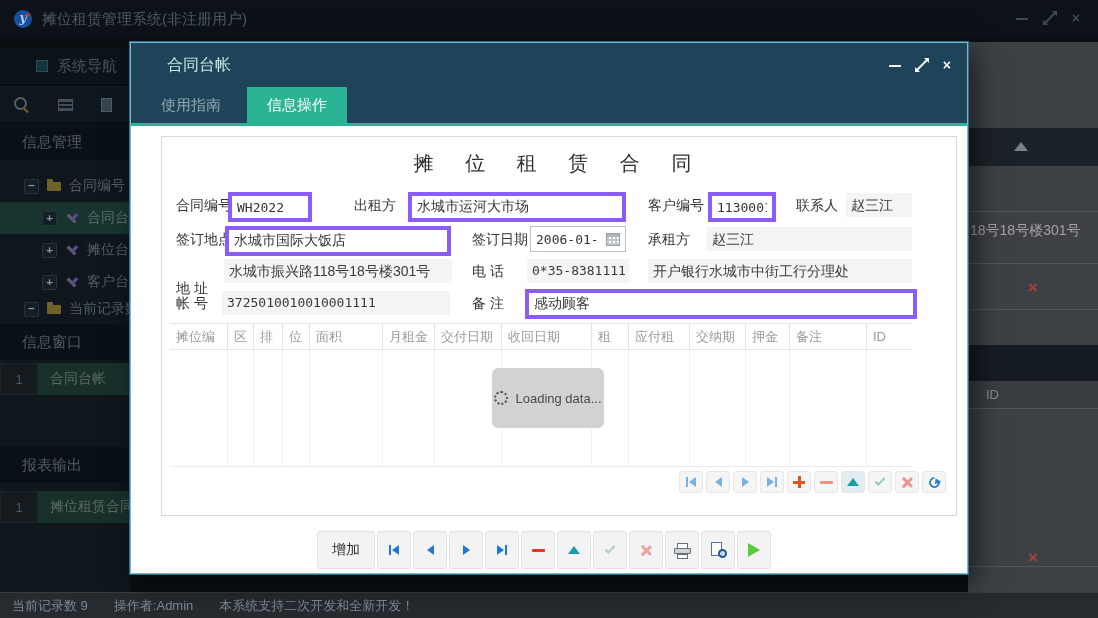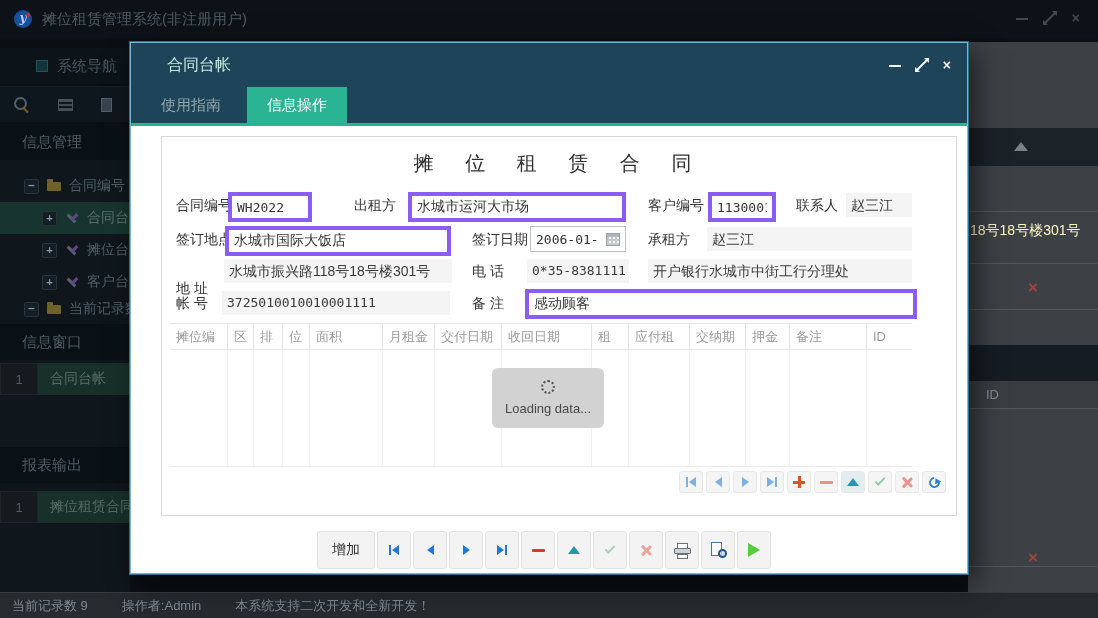--- a/index.html
+++ b/index.html
@@ -69,29 +69,29 @@
     display:flex; align-items:center; padding-left:12px; white-space:nowrap; overflow:hidden; }
 
   
   .rpanel { left:968px; top:42px; width:130px; height:550px; background:#3d4145; }
   .rp-bar1 { position:absolute; left:0; top:86px; width:130px; height:38px; background:#1b2228;
     color:#78828a; }
   .rp-collapse { position:absolute; right:70px; top:14px; width:0; height:0;
     border-left:7px solid transparent; border-right:7px solid transparent;
     border-bottom:9px solid #78828a; }
   .rp-row { position:absolute; left:0; width:130px; border-bottom:1px solid #53575c; }
-  .rp-text { color:#fef9c3; font-size:14px; padding:10px 0 0 2px; }
+  .rp-text { color:#a3a3a3; font-size:14px; padding:10px 0 0 2px; }
   .rp-x { color:#a8423a; font-size:17px; font-weight:bold; text-align:center; padding-top:6px; }
   .rp-bar2 { position:absolute; left:0; top:303px; width:130px; height:36px; background:#151c23; }
   .rp-idhead { position:absolute; left:0; top:339px; width:130px; height:28px; background:#3a3e42;
     border-bottom:1px solid #53575c; color:#858f96; font-size:13px; line-height:28px; padding-left:18px; }
 
   
   .statusbar { left:0; top:592px; width:1098px; height:26px; background:#262b2f;
-    border-top:1px solid #383d42; display:flex; align-items:center; gap:34px; padding-left:12px;
+    border-top:1px solid #383d42; display:flex; align-items:center; gap:26px; padding-left:12px;
     color:#7e8992; font-size:13px; }
 
   
   .modal { left:130px; top:42px; width:838px; height:532px; background:#fff; z-index:10;
     border:1px solid #79b7d2; box-shadow:0 0 0 1px #2e6f8e, 8px 10px 26px rgba(0,0,0,.55); }
   .mheader { height:44px; background:#1d4458; display:flex; align-items:center;
     padding-left:36px; color:#c9e6e3; font-size:16px; position:relative; }
   .mctl { position:absolute; right:16px; top:16px; display:flex; gap:15px; color:#f2f6f8; }
   .mtabs { height:36px; background:#1d4458; display:flex; align-items:flex-end; }
   .mtab { height:36px; padding:0 20px; font-size:15px; line-height:36px; }
@@ -115,21 +115,21 @@
     background:repeating-linear-gradient(90deg,#c3c9cf 0 2px,transparent 2px 4px),
                repeating-linear-gradient(0deg,#c3c9cf 0 2px,transparent 2px 4px); }
 
   .grid { position:absolute; left:8px; top:186px; width:742px; }
   .gridhead { display:flex; border-top:1px solid #e4e4e4; border-bottom:1px solid #e4e4e4; height:27px; }
   .gh { border-right:1px solid #e4e4e4; color:#9b9b9b; font-size:13px; line-height:26px;
     padding-left:6px; white-space:nowrap; overflow:hidden; flex:none; }
   .gridbody { display:flex; height:117px; border-bottom:1px solid #ececec; }
   .gb { border-right:1px solid #f1f1f1; flex:none; height:100%; }
   .loadbox { position:absolute; left:322px; top:45px; width:112px; height:60px; background:#d2d2d2;
-    border-radius:6px; display:flex; flex-direction:column; align-items:center; justify-content:center;
+    border-radius:6px; display:flex; flex-direction:row; align-items:center; justify-content:center;
     gap:7px; }
   .spinner { width:14px; height:14px; border:2px dotted #4f4f4f; border-radius:50%; }
   .loadtext { color:#4a4a4a; font-size:13px; }
 
   .pager { position:absolute; right:10px; top:334px; display:flex; gap:3px; }
   .pgbtn { width:24px; height:22px; background:#f5f5f5; border:1px solid #e7e7e7; border-radius:3px;
     display:flex; align-items:center; justify-content:center; gap:1px; }
   .tri-r { width:0; height:0; border-top:5px solid transparent; border-bottom:5px solid transparent;
     border-left:7px solid currentColor; }
   .tri-l { width:0; height:0; border-top:5px solid transparent; border-bottom:5px solid transparent;

